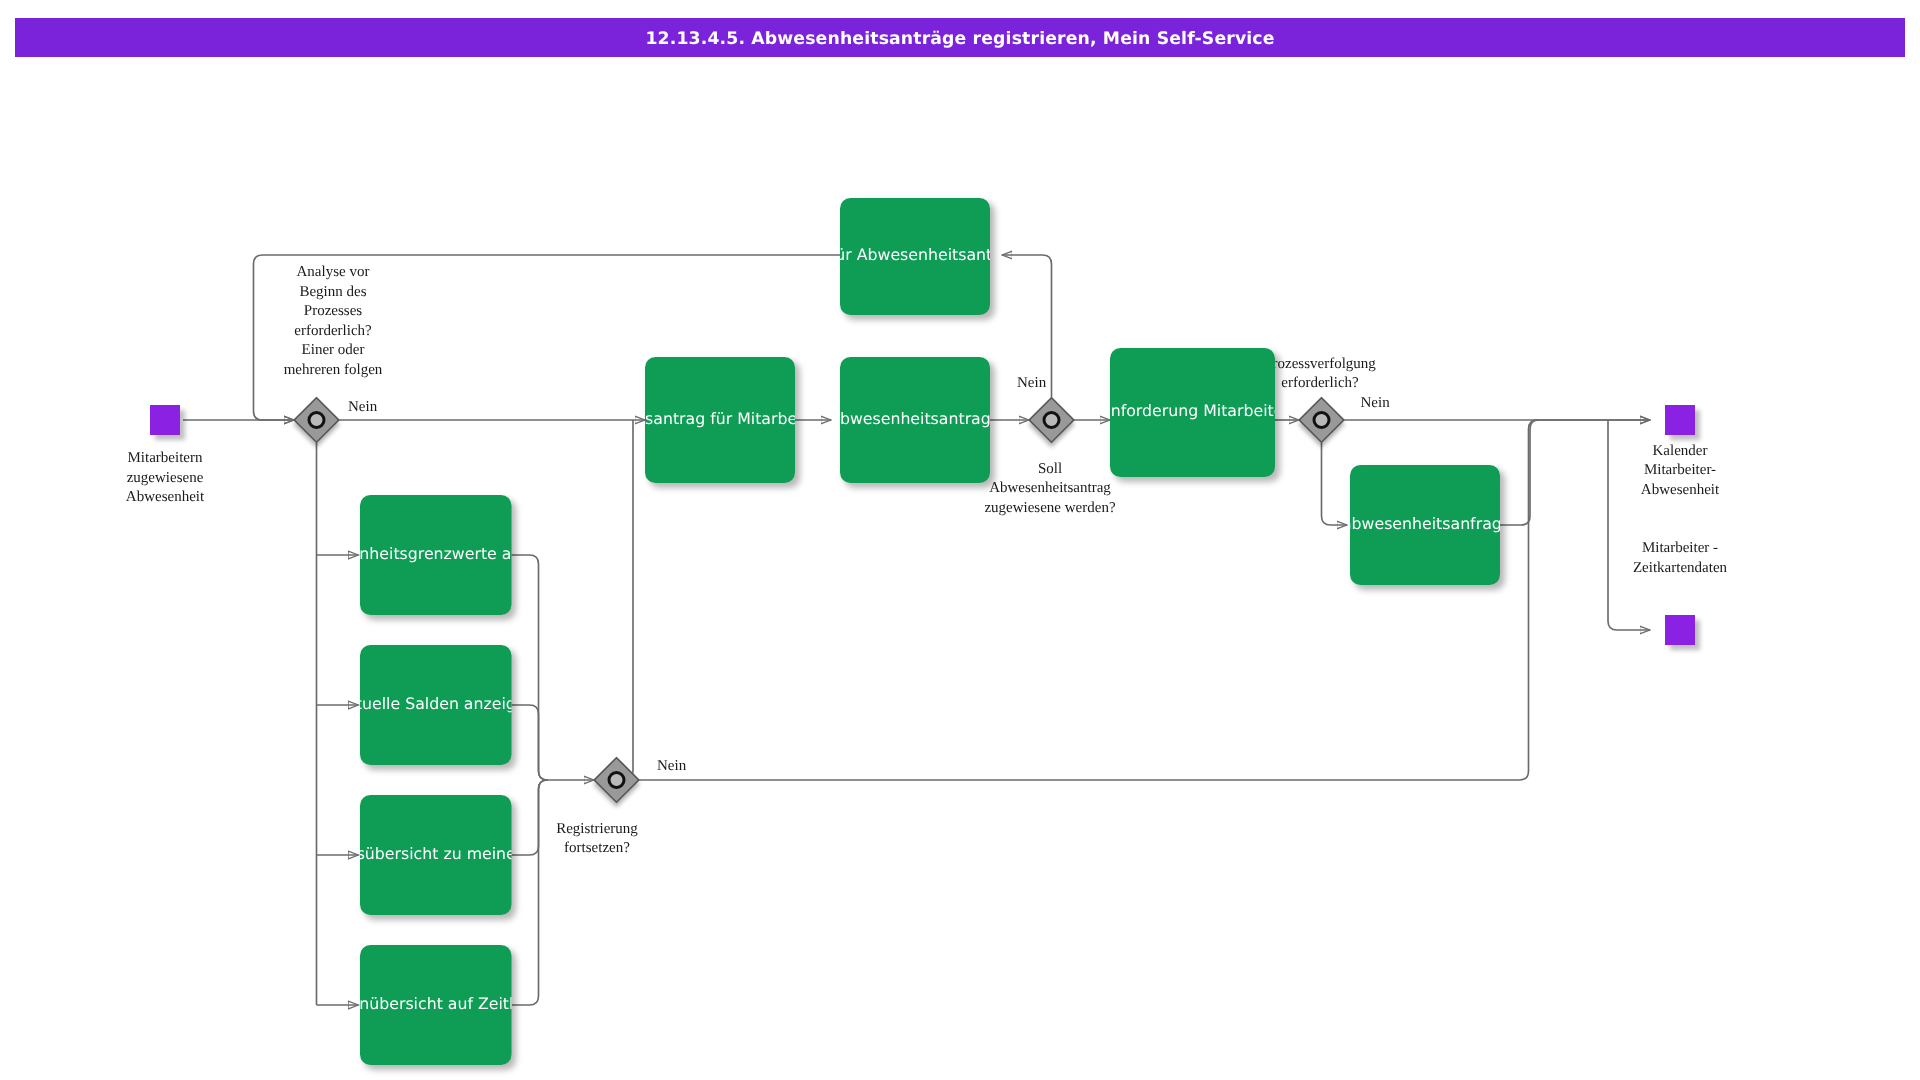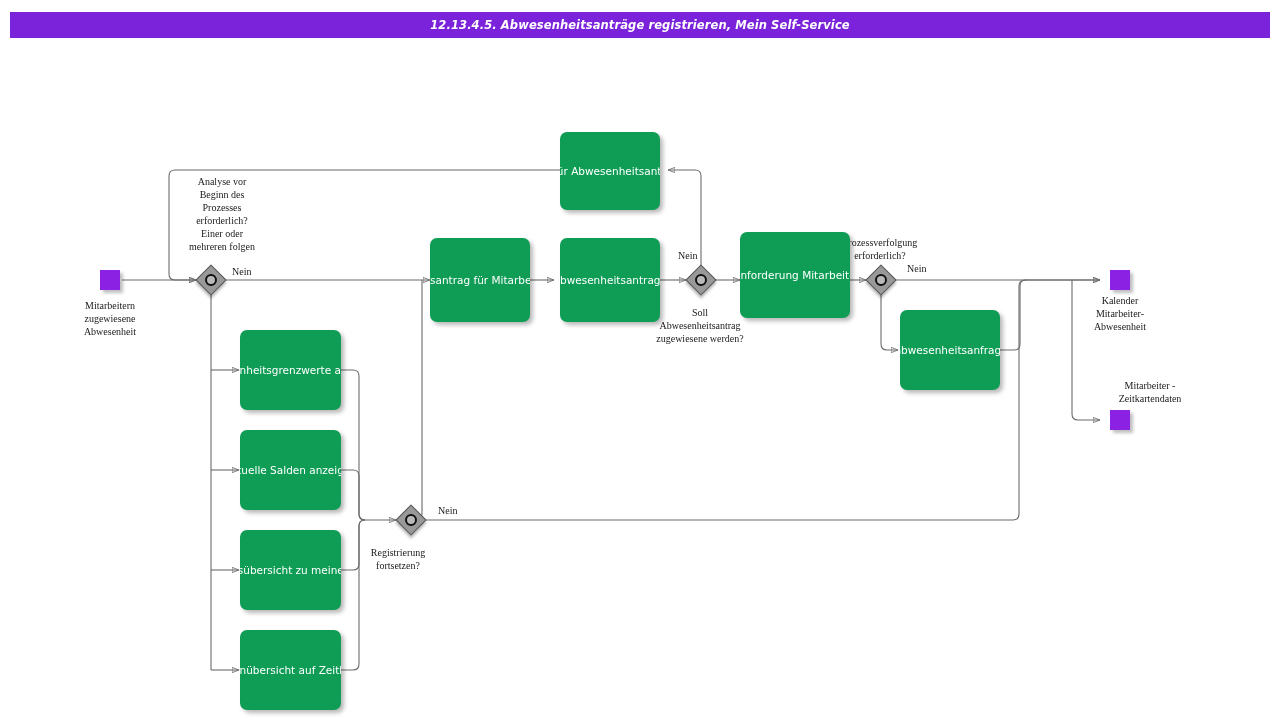--- a/index.html
+++ b/index.html
@@ -29,21 +29,20 @@
     align-items: center;
     justify-content: center;
   }
   #title-bar .title-text {
     color: #ffffff;
     font-size: 11.5px;
     font-weight: bold;
     font-family: "DejaVu Sans", sans-serif;
     letter-spacing: 0.1px;
     white-space: nowrap;
-    font-style: italic;
   }
 
   
   #connectors {
     position: absolute;
     left: 0; top: 0;
     width: 1280px; height: 720px;
     pointer-events: none;
   }
   #connectors path, #connectors line {
@@ -187,21 +186,21 @@
   <div class="diag-label center" style="left:110px; top:299px; width:180px;text-align:center;">Mitarbeitern
 zugewiesene
 Abwesenheit</div>
 
   <div class="event" style="left:1110px; top:270px;"></div>
   <div class="diag-label center" style="left:1120px; top:294px; width:200px;">Kalender
 Mitarbeiter-
 Abwesenheit</div>
 
   <div class="event" style="left:1110px; top:410px;"></div>
-  <div class="diag-label center" style="left:1120px; top:379px; width:200px;margin-left:30px;">Mitarbeiter -
+  <div class="diag-label center" style="left:1120px; top:359px; width:200px;">Mitarbeiter -
 Zeitkartendaten</div>
 
   <div class="gateway" style="left:196px; top:265px;">
     <div class="gw-diamond"></div>
     <div class="gw-ring"></div>
   </div>
   <div class="diag-label center" style="left:222px; top:175px; width:190px;">Analyse vor
 Beginn des
 Prozesses
 erforderlich?

